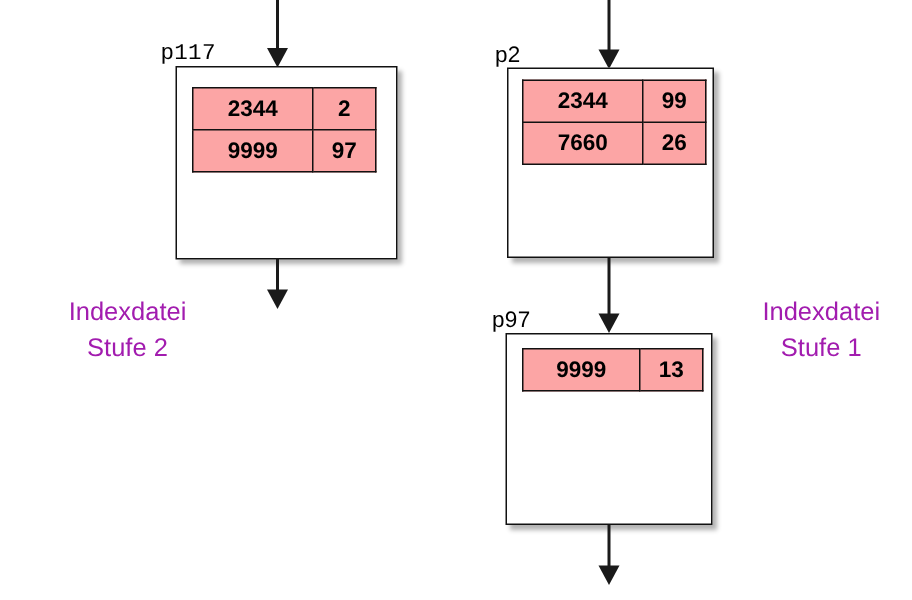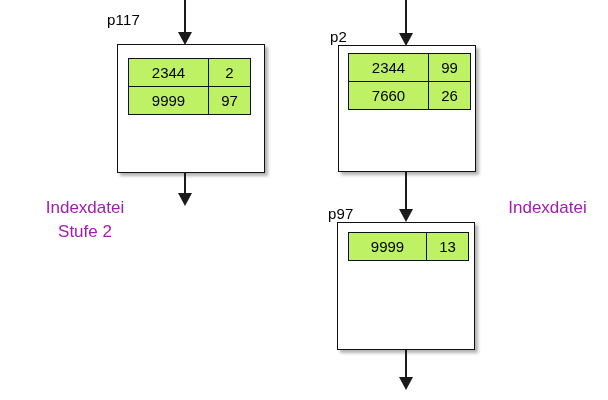--- a/index.html
+++ b/index.html
@@ -33,22 +33,23 @@
     color: #000000;
     letter-spacing: 0.2px;
     white-space: nowrap;
     line-height: 1;
   }
 
   
   .entry-table {
     position: absolute;
     border-collapse: collapse;
-    background: #bef264;
+    background: #fca5a5;
     table-layout: fixed;
+    font-weight: bold;
   }
   .entry-table td {
     border: 1.3px solid #111111;
     text-align: center;
     vertical-align: middle;
     font-size: 15px;
     color: #000000;
     padding: 0;
     height: 27px;
     line-height: 27px;
@@ -96,21 +97,21 @@
 </head>
 <body>
 
 <div id="canvas">
 
   <div class="arrow" style="left:178px; top:0px; width:14px; height:45px;">
     <div class="shaft" style="height:33px;"></div>
     <div class="head"></div>
   </div>
 
-  <div class="block-label" style="left:107px; top:12px;">p117</div>
+  <div class="block-label" style="left:107px; top:28px;font-family:Liberation Mono, monospace;">p117</div>
 
   <div class="page-block" style="left:117px; top:44px; width:148px; height:129px;"></div>
 
   <table class="entry-table" style="left:128px; top:58px; width:120px;">
     <tbody>
         <tr>
       <td class="col-key" style="width:79px;">2344</td>
       <td class="col-ptr" style="width:41px;">2</td>
     </tr>
     <tr>
@@ -170,15 +171,16 @@
   </tbody>
     </table>
 
   <div class="arrow" style="left:399px; top:350px; width:14px; height:40px;">
     <div class="shaft" style="height:28px;"></div>
     <div class="head"></div>
   </div>
 
   <div class="caption" style="left:490px; top:196px; width:115px;">
     <span class="caption-line">Indexdatei</span>
+    <span class="caption-line">Stufe 1</span>
   </div>
 
 </div>
 
 </body></html>

